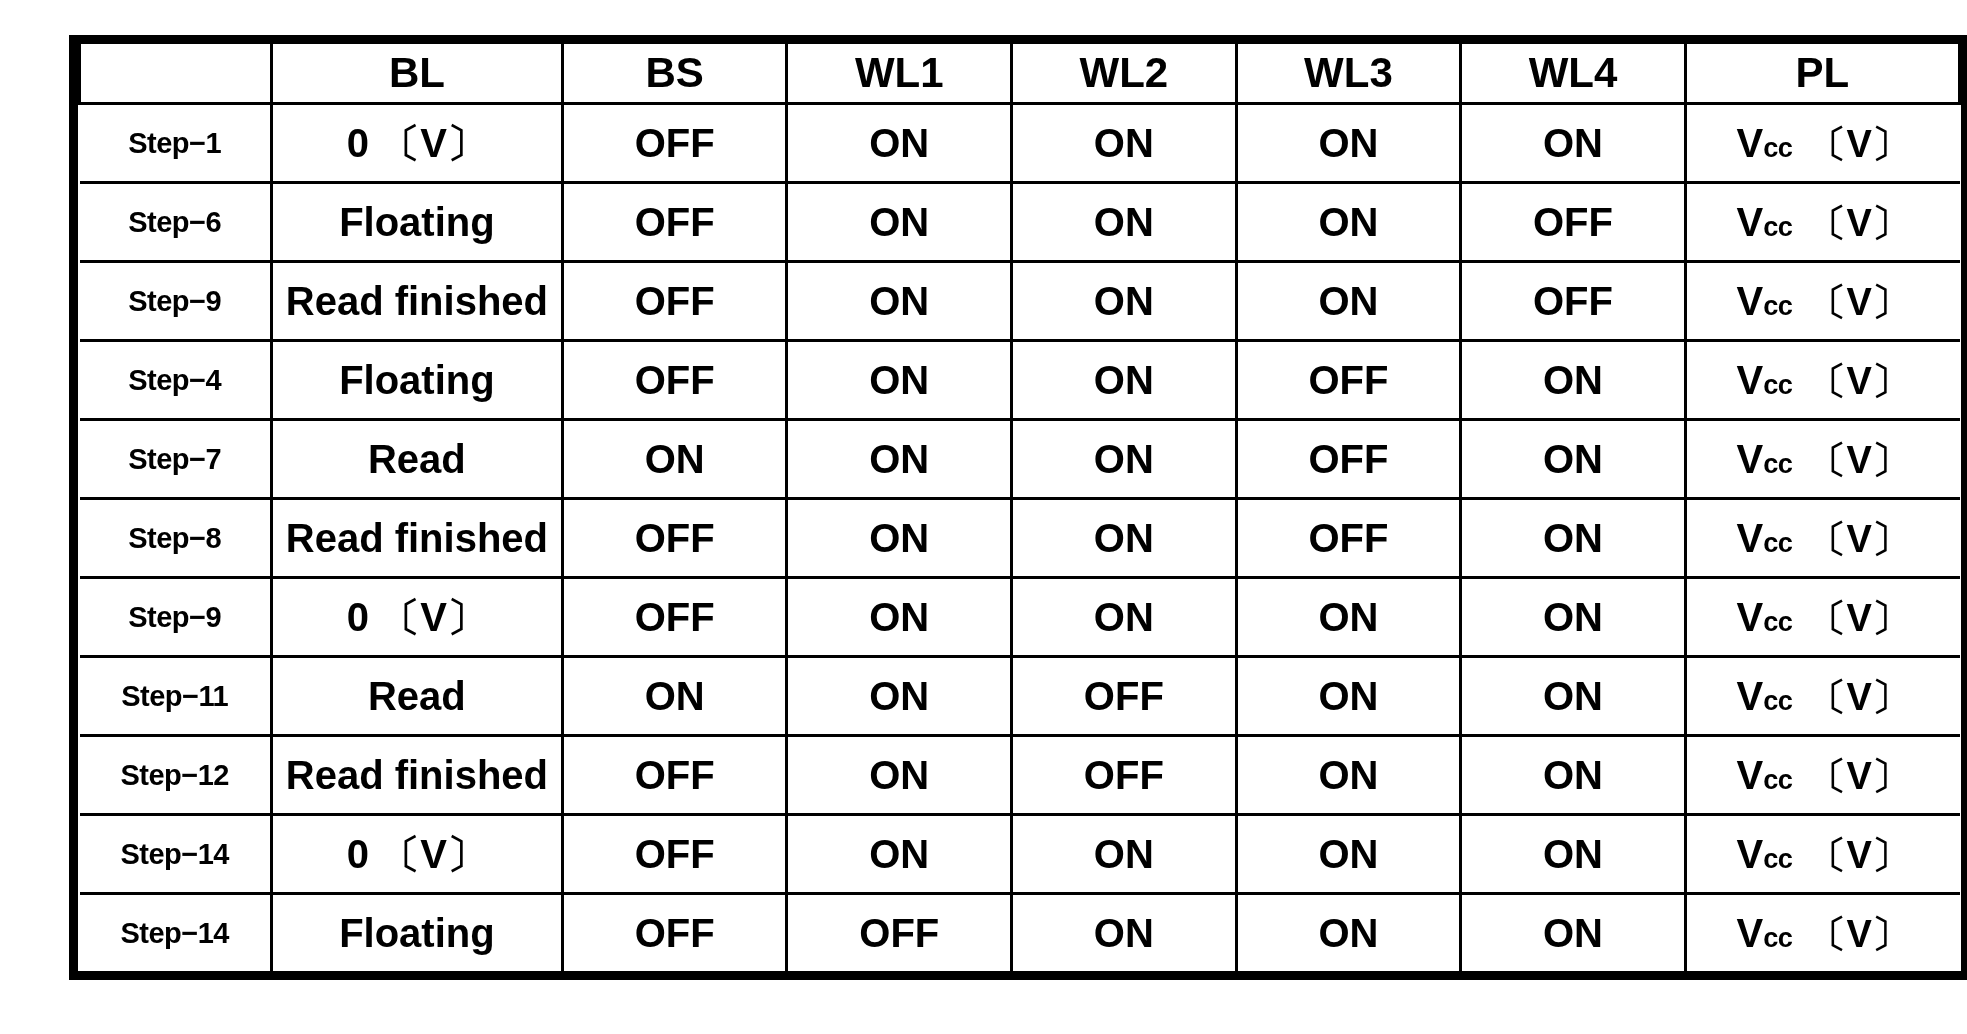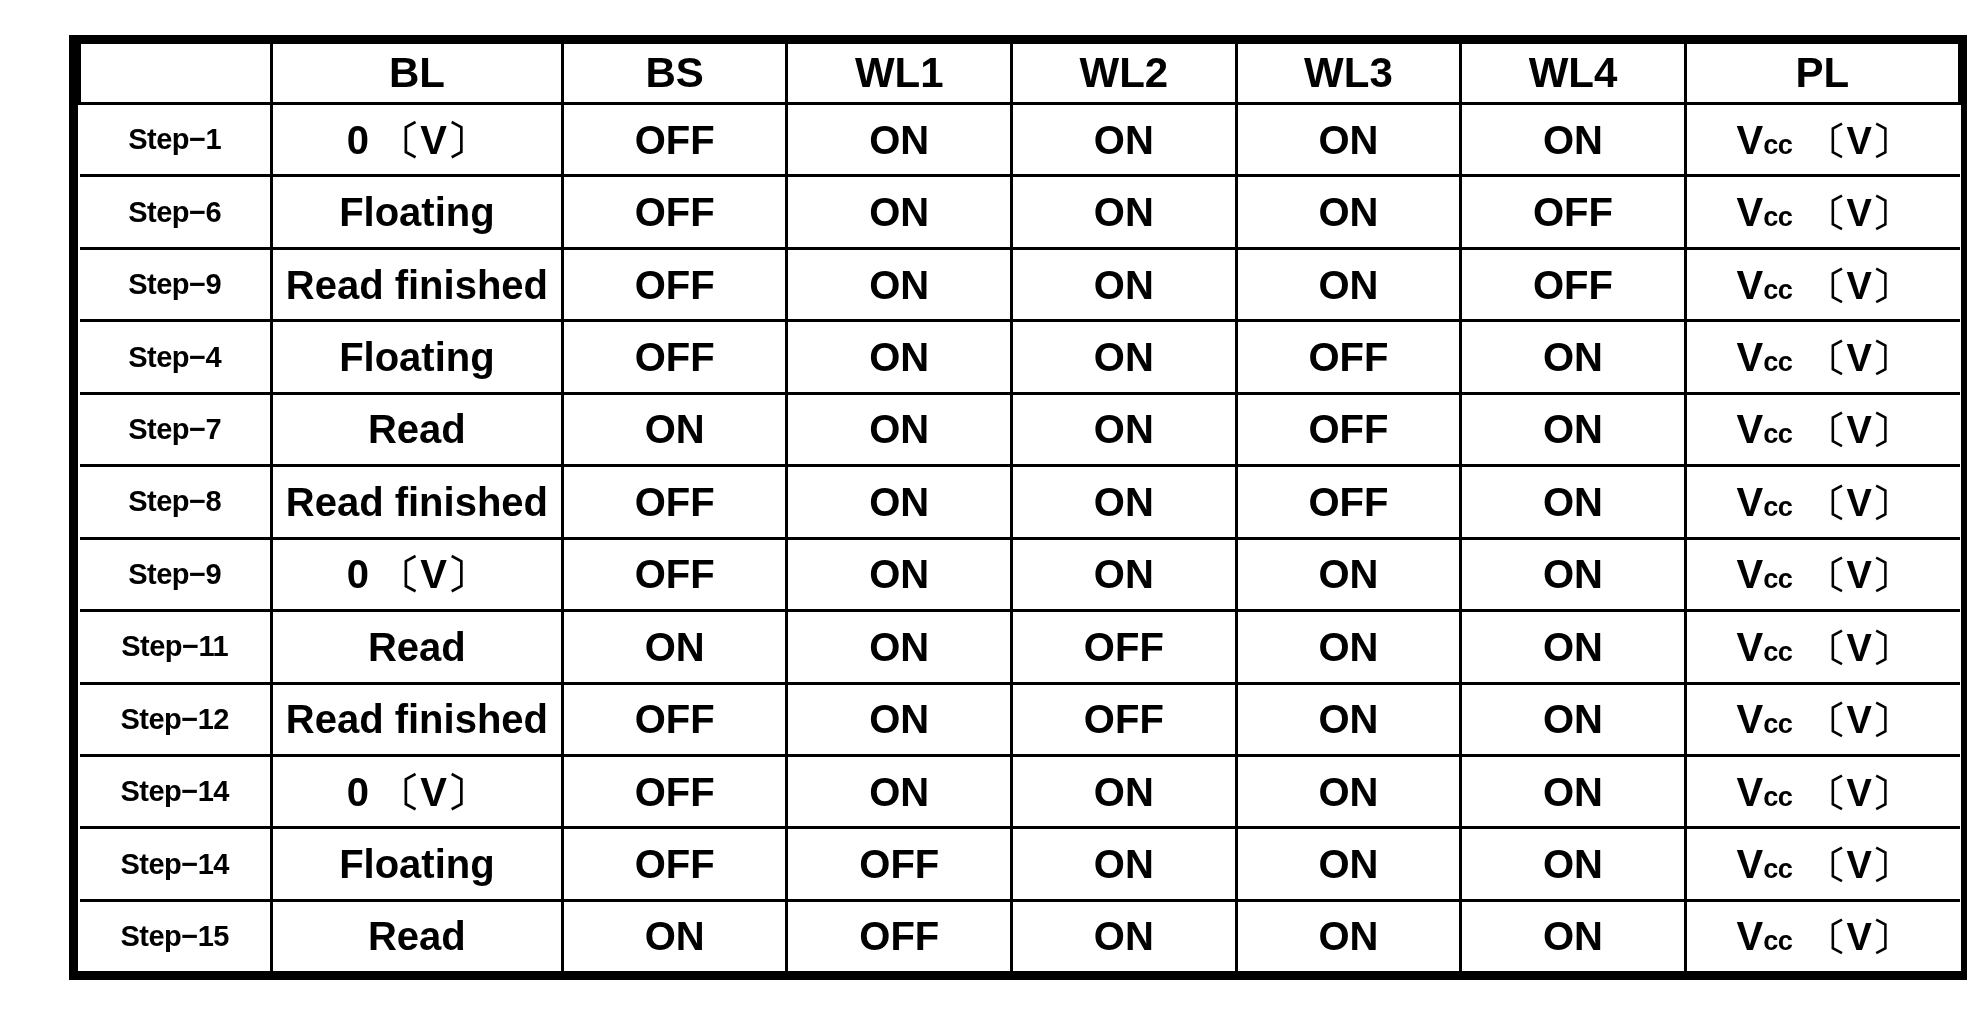--- a/index.html
+++ b/index.html
@@ -240,26 +240,16 @@
           <tr class="data-row">
             <td class="step-cell">Step−14</td>
             <td>Floating</td>
             <td>OFF</td>
             <td>OFF</td>
             <td>ON</td>
             <td>ON</td>
             <td>ON</td>
             <td class="pl-cell"><span class="vcc-wrap">V<span class="vcc-sub">cc</span><span class="unit-gap"></span><span class="bracket">〔V〕</span></span></td>
           </tr>
-          <tr class="data-row">
-            <td class="step-cell">Step−15</td>
-            <td>Read</td>
-            <td>ON</td>
-            <td>OFF</td>
-            <td>ON</td>
-            <td>ON</td>
-            <td>ON</td>
-            <td class="pl-cell"><span class="vcc-wrap">V<span class="vcc-sub">cc</span><span class="unit-gap"></span><span class="bracket">〔V〕</span></span></td>
-          </tr>
         </tbody>
     </table>
   </div>
 </div>
 
 </body></html>

